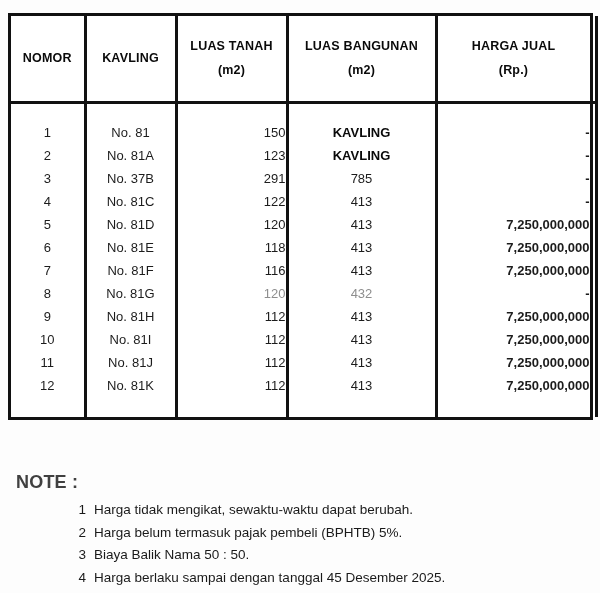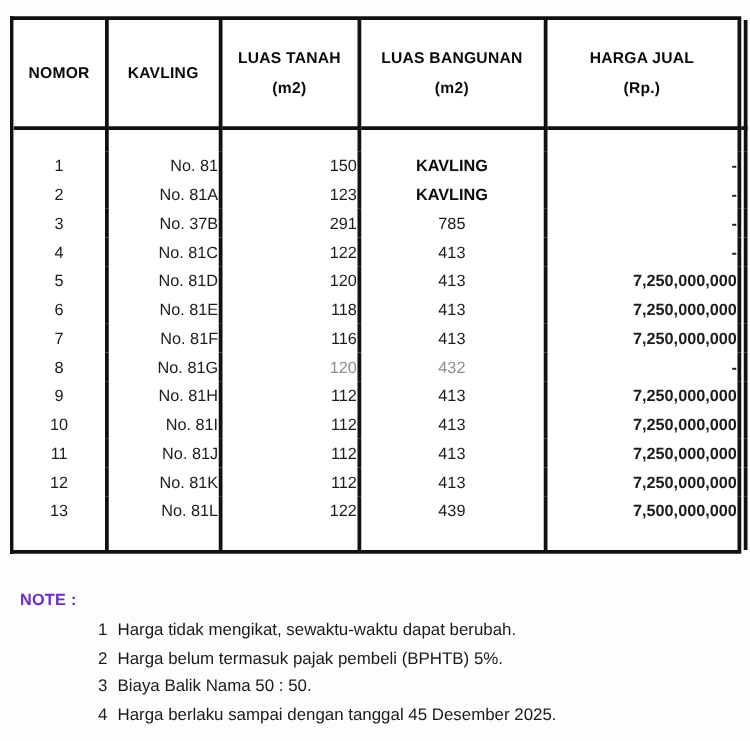--- a/index.html
+++ b/index.html
@@ -67,40 +67,40 @@
     font-size: 13px;
     color: #1c1c1c;
     height: 23px;
     line-height: 23px;
     vertical-align: middle;
   }
   tbody tr.spacer-top td   { height: 17px; }
   tbody tr.spacer-bot td   { height: 20px; }
 
   td.nomor    { text-align: center; }
-  td.kavling  { text-align: right;  padding-left: 9px; }
+  td.kavling  { text-align: center;  padding-left: 9px; }
   td.tanah    { text-align: right; }
   td.bangunan { text-align: center; }
   td.harga    { text-align: right; padding-right: 7px; font-weight: bold; }
 
   td.bangunan.is-text { font-weight: bold; color: #0a0a0a; }
   td.harga.is-dash    { font-weight: bold; }
   .faded { color: #8e8e8e; }
 
   
   .note-block {
     position: absolute;
     left: 16px;
     top: 472px;
     width: 560px;
   }
   .note-title {
-    font-size: 13px;
+    font-size: 18px;
     font-weight: bold;
-    color: #6d28d9;
+    color: #404040;
     margin-bottom: 9px;
     letter-spacing: .2px;
   }
   .note-list { margin: 0; padding: 0; list-style: none; }
   .note-list li {
     display: flex;
     align-items: baseline;
     font-size: 13.5px;
     color: #1a1a1a;
     margin-bottom: 6.5px;
@@ -248,28 +248,20 @@
           <td></td>
         </tr>
         <tr>
           <td class="nomor">12</td>
           <td class="kavling">No. 81K</td>
           <td class="tanah">112</td>
           <td class="bangunan">413</td>
           <td class="harga">7,250,000,000</td>
           <td></td>
         </tr>
-        <tr>
-          <td class="nomor">13</td>
-          <td class="kavling">No. 81L</td>
-          <td class="tanah">122</td>
-          <td class="bangunan">439</td>
-          <td class="harga">7,500,000,000</td>
-          <td></td>
-        </tr>
         <tr class="spacer-bot">
           <td></td>
           <td></td>
           <td></td>
           <td></td>
           <td></td>
           <td></td>
         </tr>
       </tbody>
   </table>

